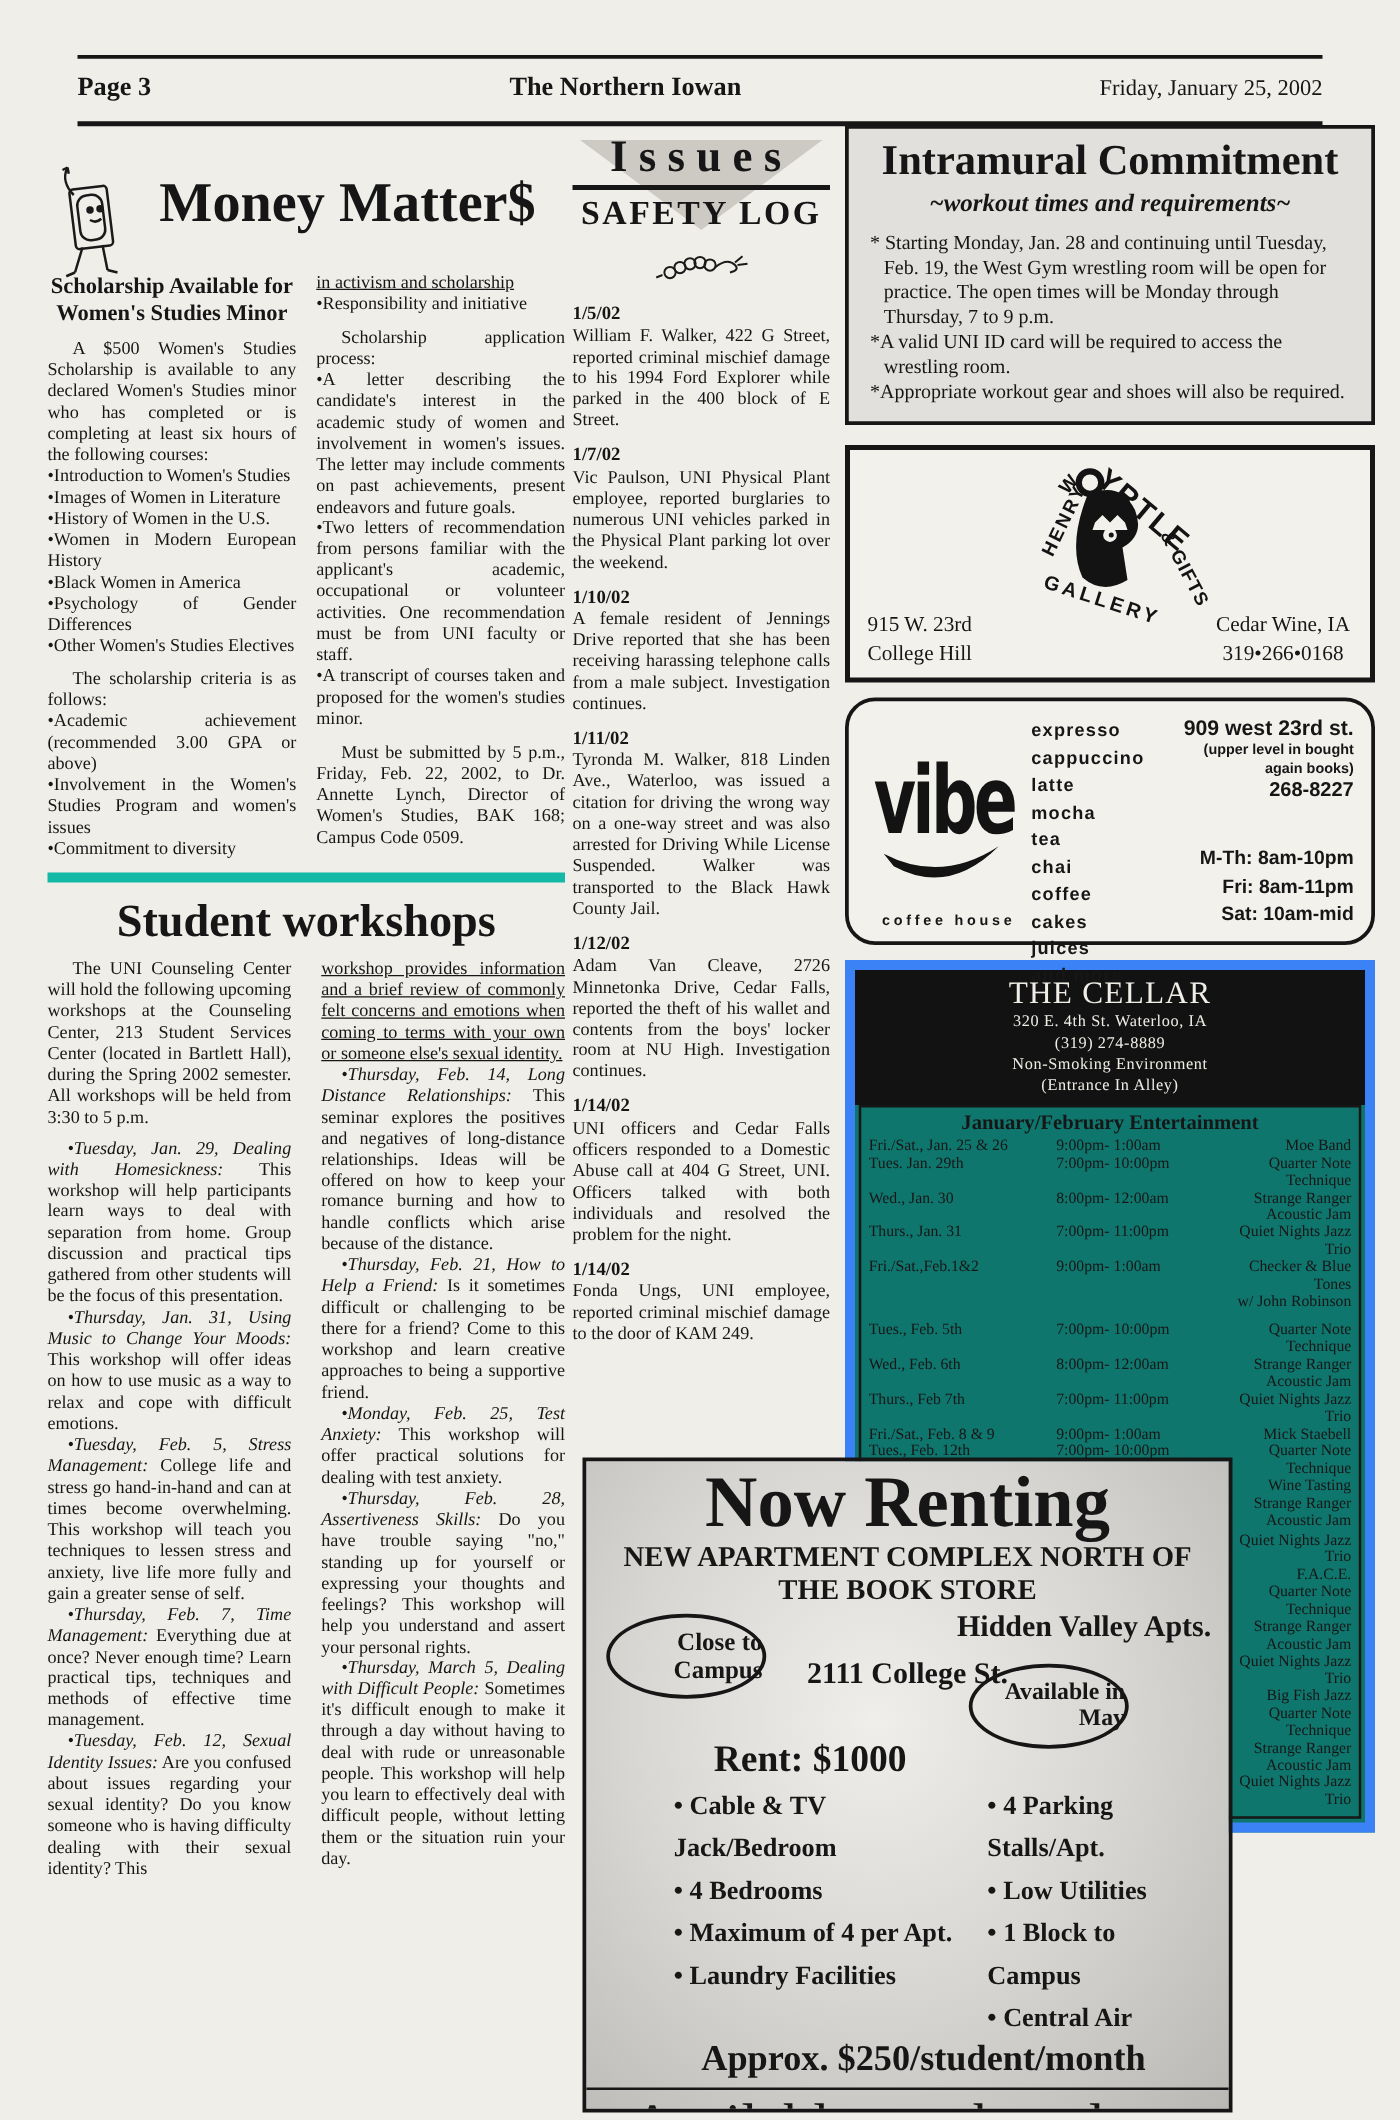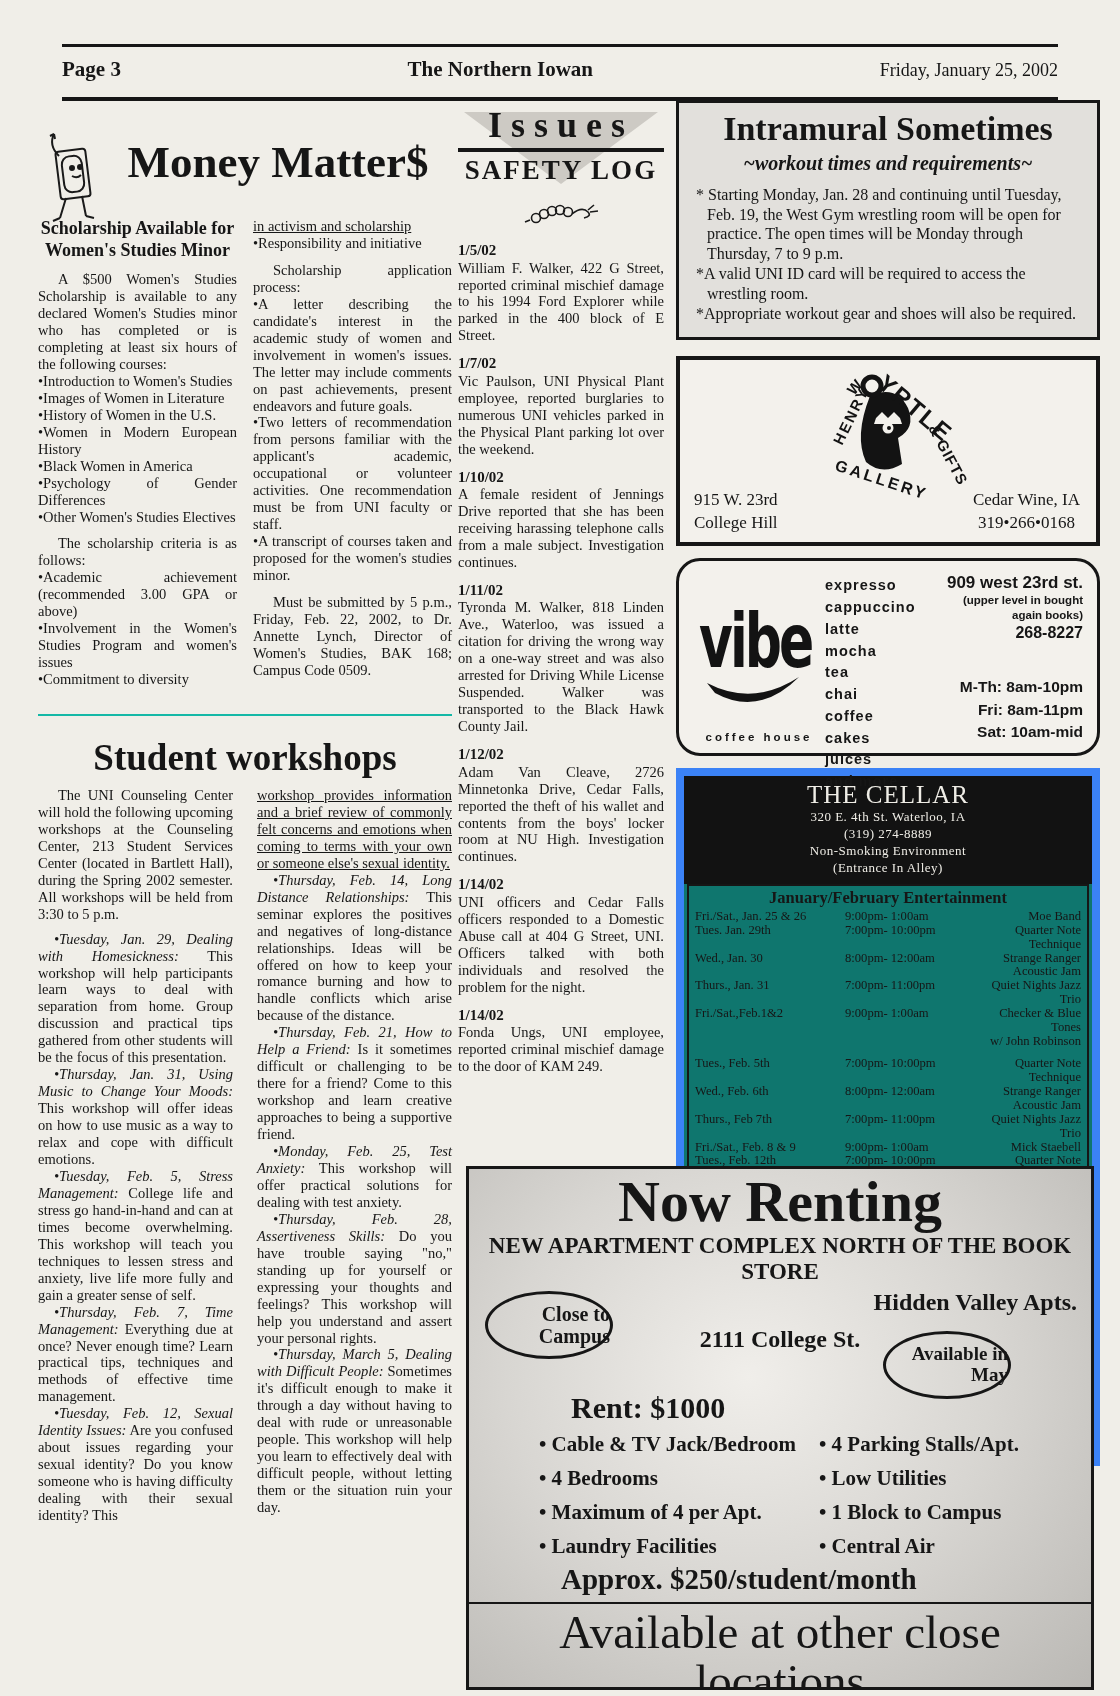--- a/index.html
+++ b/index.html
@@ -79,29 +79,29 @@
   .ce-body { border:2px solid #161616; margin:0 3px 3px; padding:2px 6px 6px; }
   .ce-title { text-align:center; font-weight:bold; font-size:16.5px; margin-bottom:2px; }
   .ce-rows .row { display:flex; font-size:12.6px; line-height:1.1; }
   .ce-rows .c0 { width:150px; }
   .ce-rows .c1 { width:128px; }
   .ce-rows .c2 { flex:1; text-align:right; }
   .ce-rows .row:nth-child(7) { margin-top:9px; }
   .ce-rows .row:nth-child(14) { margin-top:2px; }
 
   
-  .workshops { position:absolute; left:38px; top:698px; width:414px; border-top:2px solid #14b8a6; padding-top:18px;margin-top:16px; }
+  .workshops { position:absolute; left:38px; top:698px; width:414px; border-top:8px solid #14b8a6; padding-top:8px; }
   .ws-title { text-align:center; font-size:37px; font-weight:bold; margin:2px 0 8px; }
   .ws-cols { display:flex; gap:24px; }
   .ws-intro { text-indent:20px; margin-bottom:8px; }
   .lead-list .row { text-indent:16px; }
   .lead-list .c0 { font-style:italic; }
 
   
-  .rent { position:absolute; left:466px; top:1166px; width:628px; height:524px; box-sizing:border-box;
+  .rent { position:absolute; left:466px; top:1166px; width:520px; height:524px; box-sizing:border-box;
           border:3px solid #161616;
           background:radial-gradient(ellipse at 45% 40%, #f0eeea 0%, #d8d6d2 50%, #bab8b4 100%);
           padding:4px 14px; overflow:hidden; }
   .nr-title { text-align:center; font-size:58px; font-weight:bold; line-height:1.0; }
   .nr-sub { text-align:center; font-weight:bold; font-size:23px; margin-top:2px; }
   .nr-mid { position:relative; height:104px; }
   .oval { position:absolute; border:3px solid #161616; border-radius:50%;
           display:flex; align-items:center; justify-content:center; text-align:right;
           font-weight:bold; line-height:1.1; }
   .oval1 { left:2px; top:6px; width:122px; height:62px; font-size:20px; }
@@ -226,21 +226,21 @@
       <div class="row par">
         <span class="c0">1/14/02</span> 
         <span class="c1">Fonda Ungs, UNI employee, reported criminal mischief damage to the door of KAM 249.</span>
       </div>
     </div>
 </div>
 
 <div class="rightcol">
 
   <div class="wrestle">
-    <div class="w-title">Intramural Sometimes</div>
+    <div class="w-title">Intramural Commitment</div>
     <div class="w-sub">~workout times and requirements~</div>
     <div class="w-items">
         <div class="row bullet"><span class="c0">* Starting Monday, Jan. 28 and continuing until Tuesday, Feb. 19, the West Gym wrestling room will be open for practice. The open times will be Monday through Thursday, 7 to 9 p.m.</span></div>
         <div class="row bullet"><span class="c0">*A valid UNI ID card will be required to access the wrestling room.</span></div>
         <div class="row bullet"><span class="c0">*Appropriate workout gear and shoes will also be required.</span></div>
       </div>
   </div>
 
   <div class="myrtle">
     <span class="my-logo">

